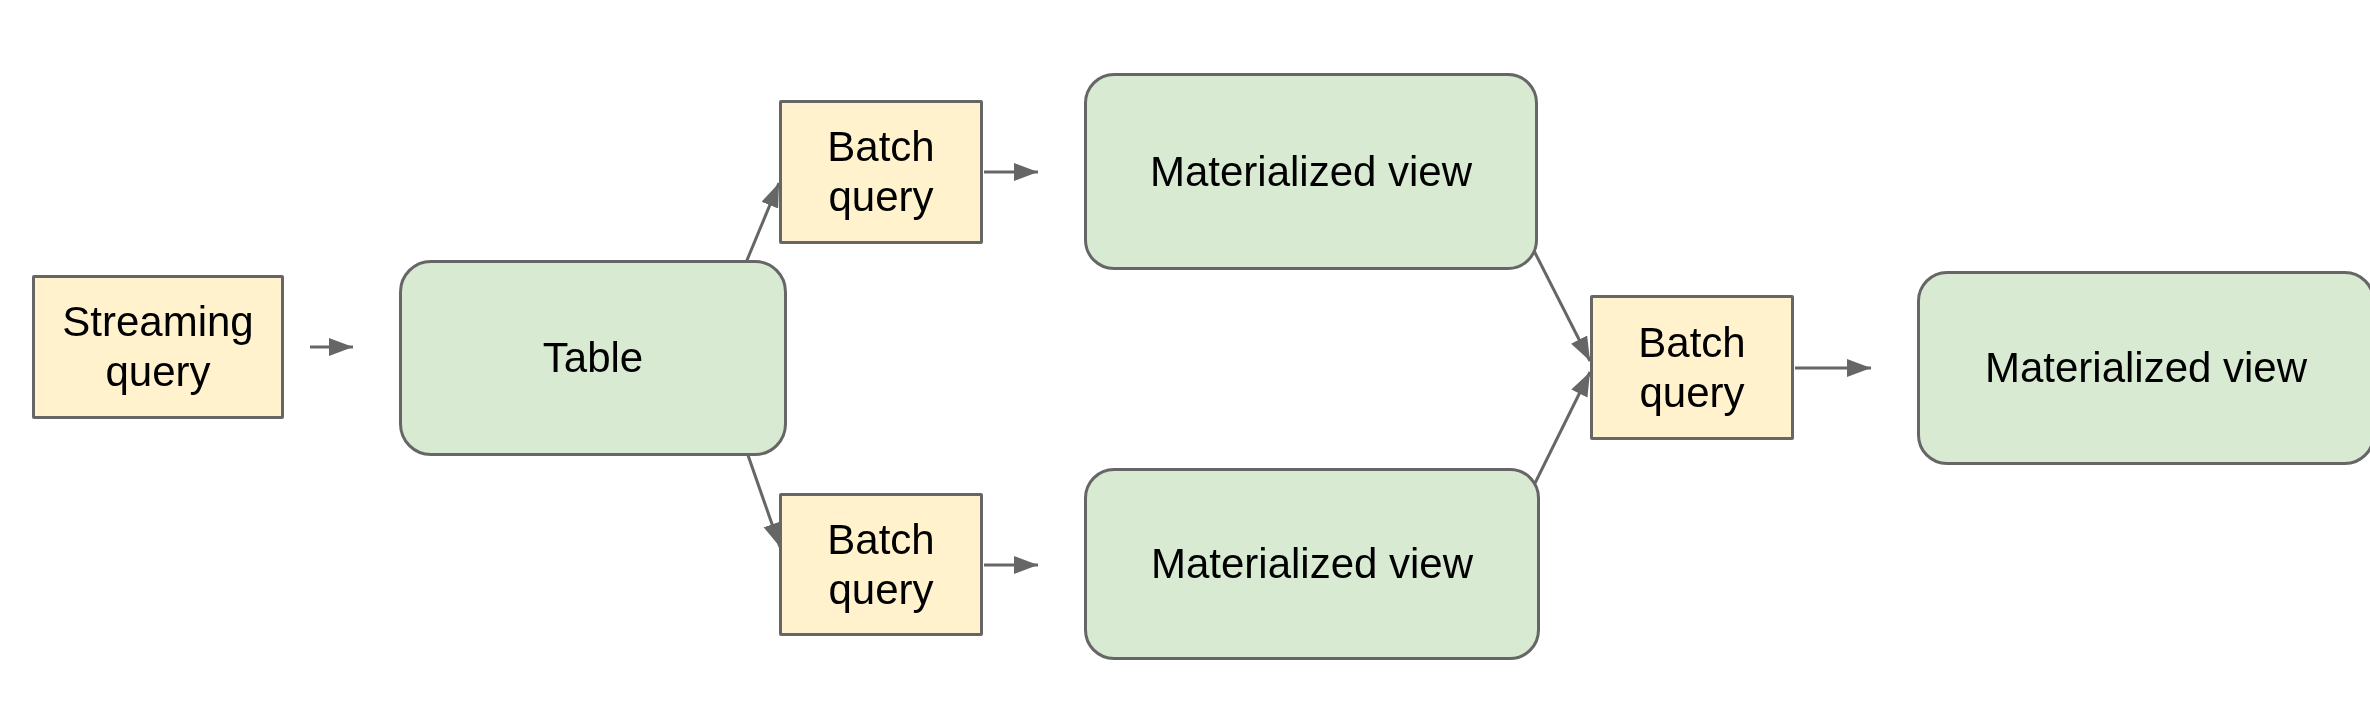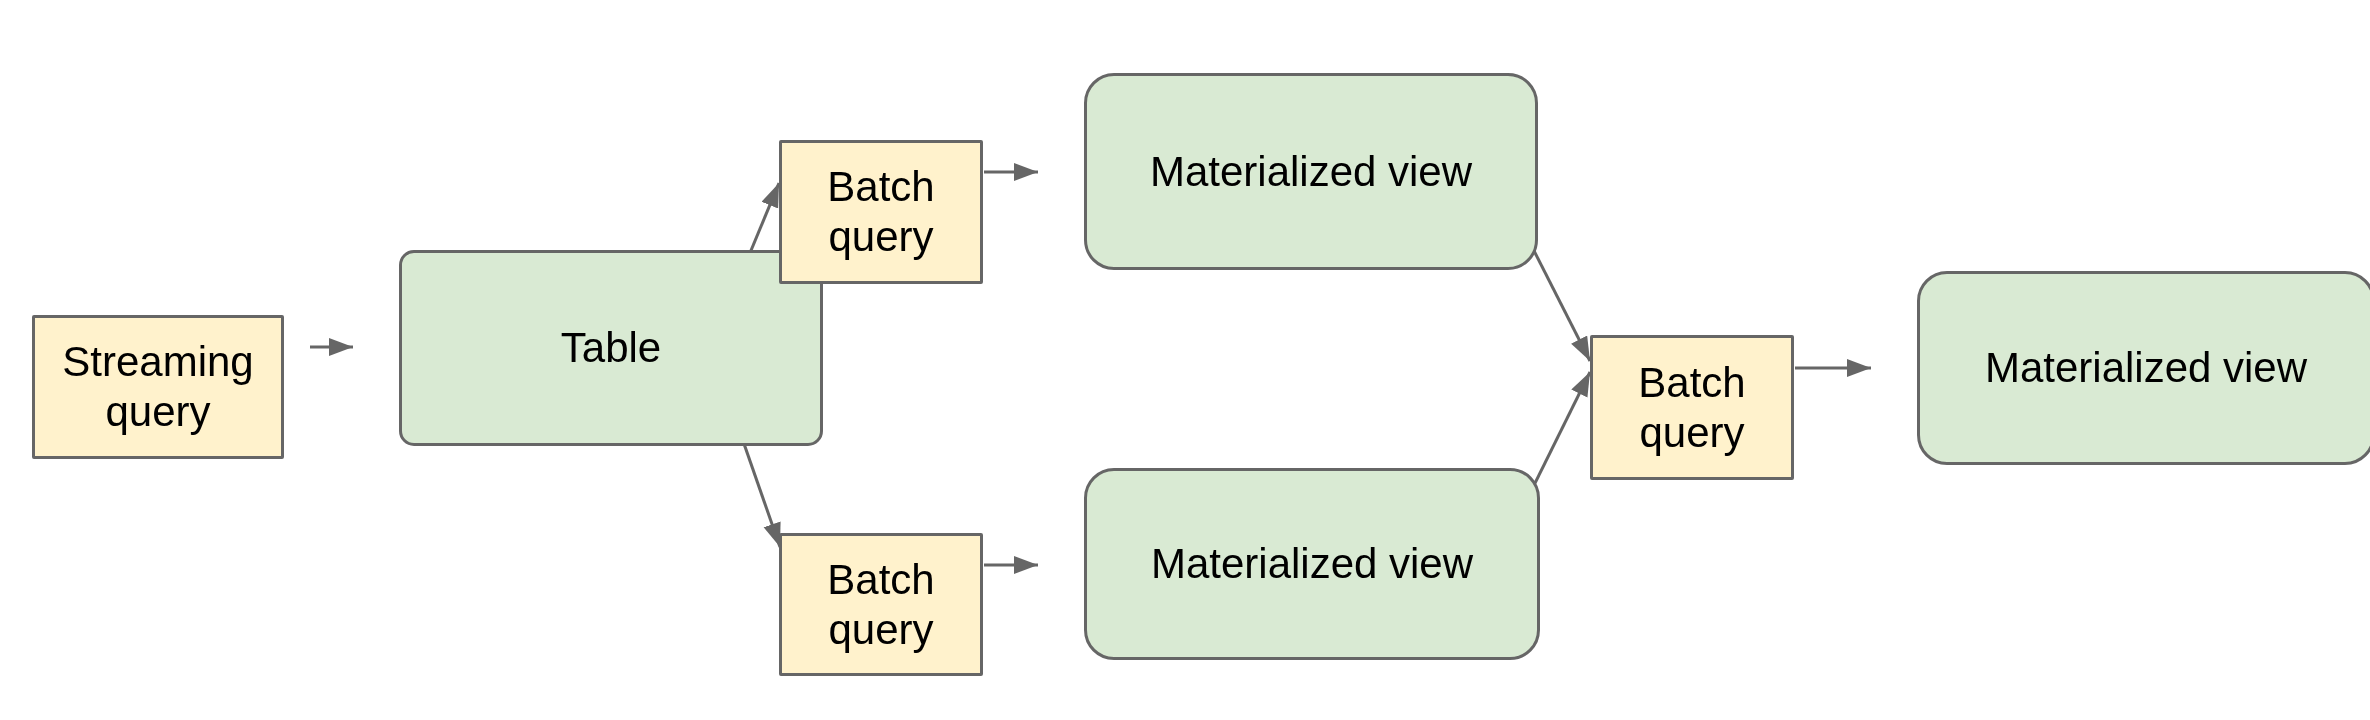--- a/index.html
+++ b/index.html
@@ -36,30 +36,29 @@
     align-items: center;
     justify-content: center;
     text-align: center;
     font-size: 42px;
     line-height: 50px;
     border: 3px solid var(--stroke, #666666);
   }
   .query-node {
     background: var(--query-fill, #fff2cc);
     border-radius: 2px;
-    margin-top: 40px;
   }
   .table-node {
     background: var(--table-fill, #d9ead3);
     border-radius: 32px;
     margin-left: 42px;
   }
   
   #streaming-query   { left: 32px;   top: 275px; width: 252px; height: 144px; }
-  #table             { left: 357px;  top: 250px; width: 424px; height: 196px; border-radius: 15px; }
+  #table             { left: 357px;  top: 260px; width: 388px; height: 196px; }
   #batch-query-top   { left: 779px;  top: 100px; width: 204px; height: 144px; }
   #mv-top            { left: 1042px; top: 73px;  width: 454px; height: 197px; border-radius: 30px; }
   #batch-query-bottom{ left: 779px;  top: 493px; width: 204px; height: 143px; }
   #mv-bottom         { left: 1042px; top: 468px; width: 456px; height: 192px; border-radius: 30px; }
   #batch-query-join  { left: 1590px; top: 295px; width: 204px; height: 145px; }
   #mv-final          { left: 1875px; top: 271px; width: 458px; height: 194px; border-radius: 30px; }
   .edge-line {
     stroke: var(--stroke, #666666);
     stroke-width: 3;
     fill: none;

